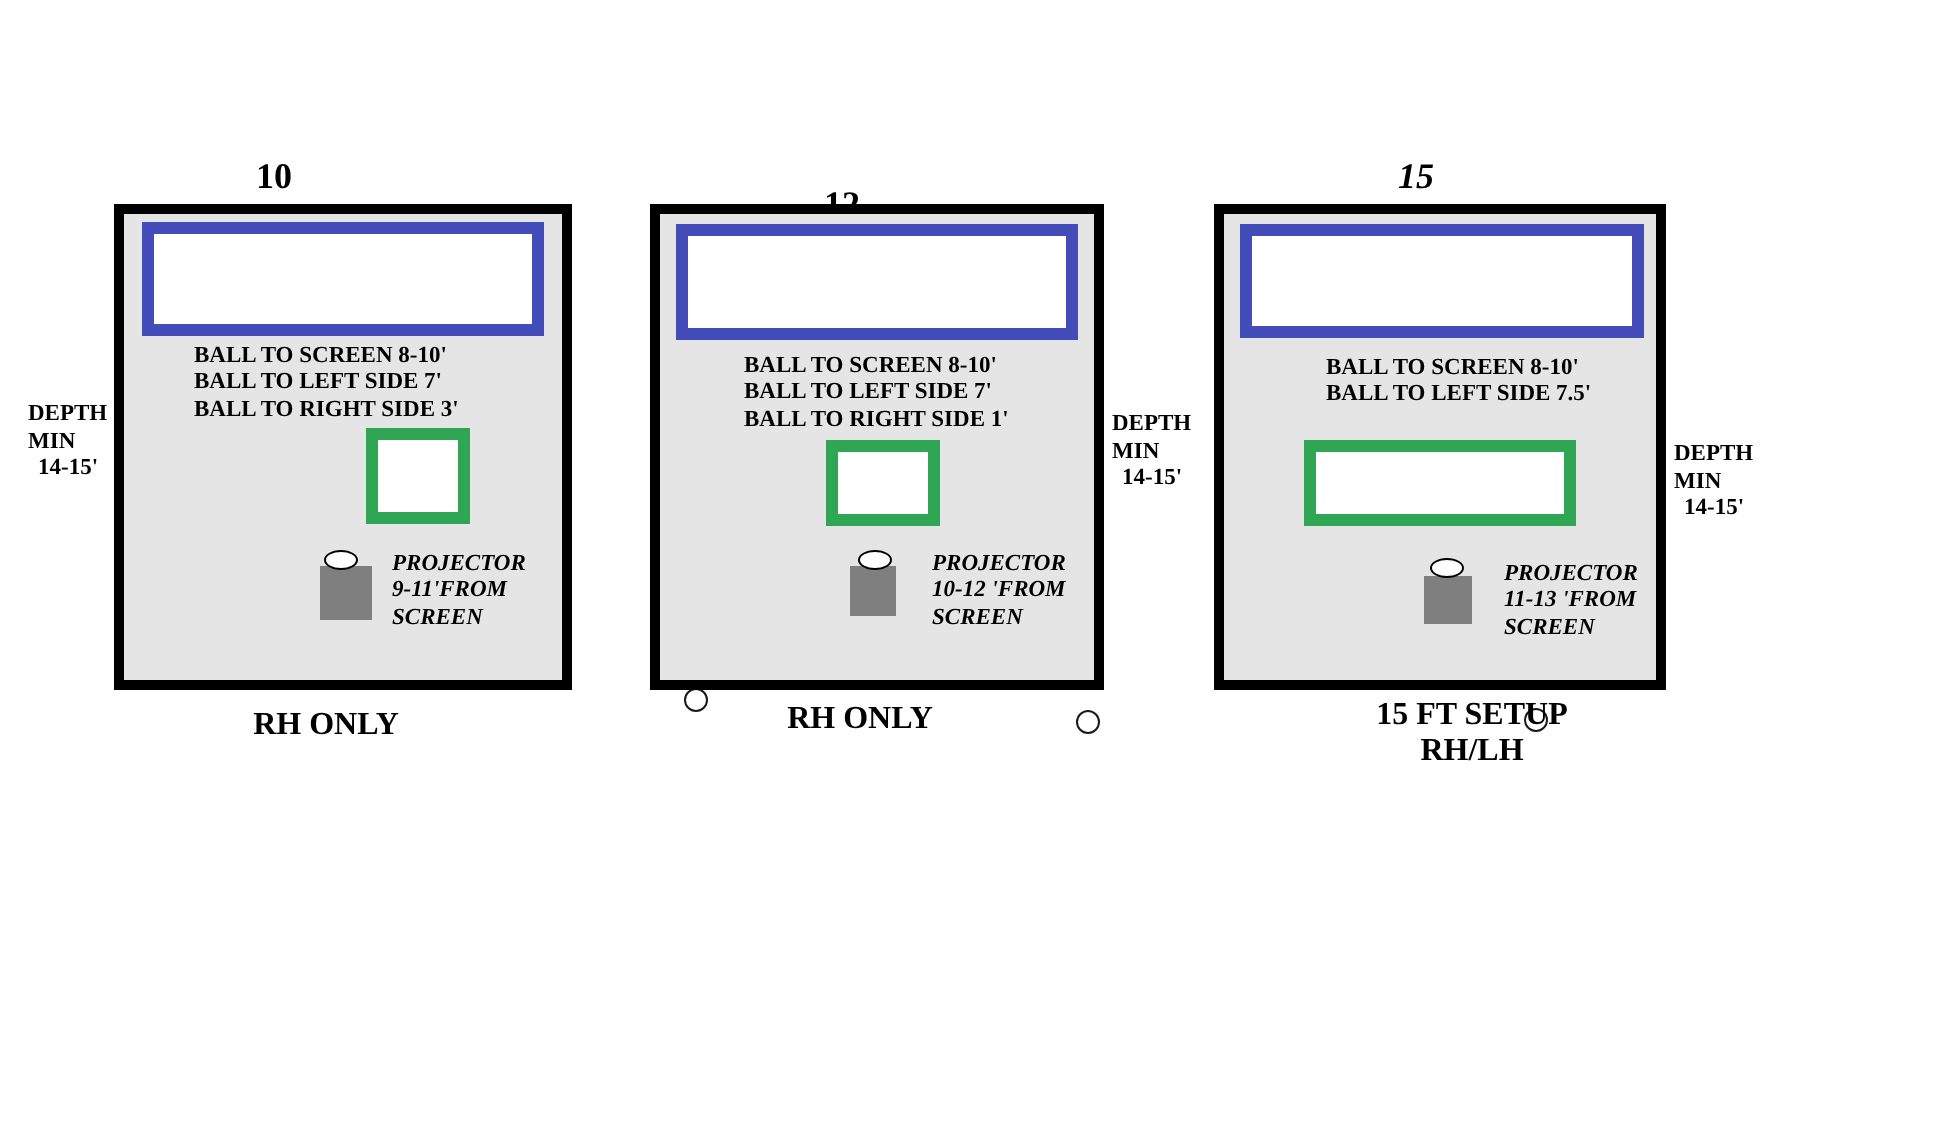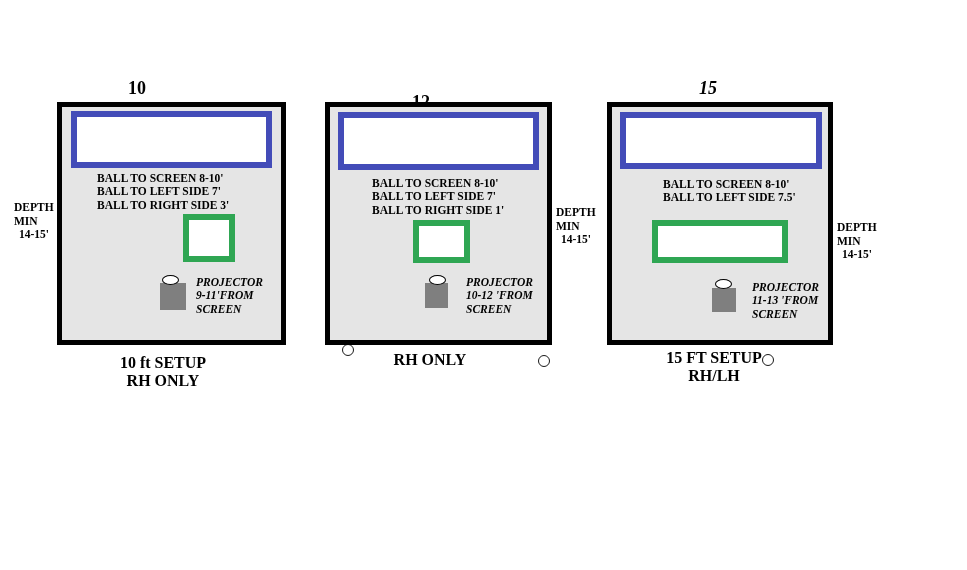--- a/index.html
+++ b/index.html
@@ -62,21 +62,21 @@
   
   #title3   { left: 668px; top: 78px; font-style: italic; }
   #room3    { left: 607px; top: 102px; width: 226px; height: 243px; }
   #screen3  { left: 8px;   top: 5px;   width: 202px; height: 57px; }
   #balltext3{ left: 51px;  top: 71px; }
   #turf3    { left: 40px;  top: 113px; width: 136px; height: 43px; }
   #circle3  { left: 104px; top: 128px; }
   #lens3    { left: 103px; top: 172px; }
   #projbody3{ left: 100px; top: 181px; width: 24px; height: 24px; }
   #projtext3{ left: 140px; top: 174px; }
-  #caption3 { left: 634px; top: 349px; }
+  #caption3 { left: 656px; top: 349px; }
   #depth3   { left: 837px; top: 221px; }
 </style>
 </head>
 <body>
 
 <div class="canvas">
 
   <div class="title" id="title1">10</div>
 
   <div class="room" id="room1">
@@ -95,21 +95,20 @@
     <div class="proj-lens" id="lens1"></div>
     <div class="proj-body" id="projbody1"></div>
     <div class="proj-text" id="projtext1">
       <span class="txt-line">PROJECTOR</span>
       <span class="txt-line">9-11'FROM</span>
       <span class="txt-line">SCREEN</span>
     </div>
   </div>
 
   <div class="caption" id="caption1">
-    <span class="cap-line">10 ft SETUP</span>
     <span class="cap-line">RH ONLY</span>
   </div>
 
   <div class="depth" id="depth1">
     <span class="line">DEPTH</span>
     <span class="line">MIN</span>
     <span class="line indent">14-15'</span>
   </div>
 
   <div class="title" id="title2">12</div>

